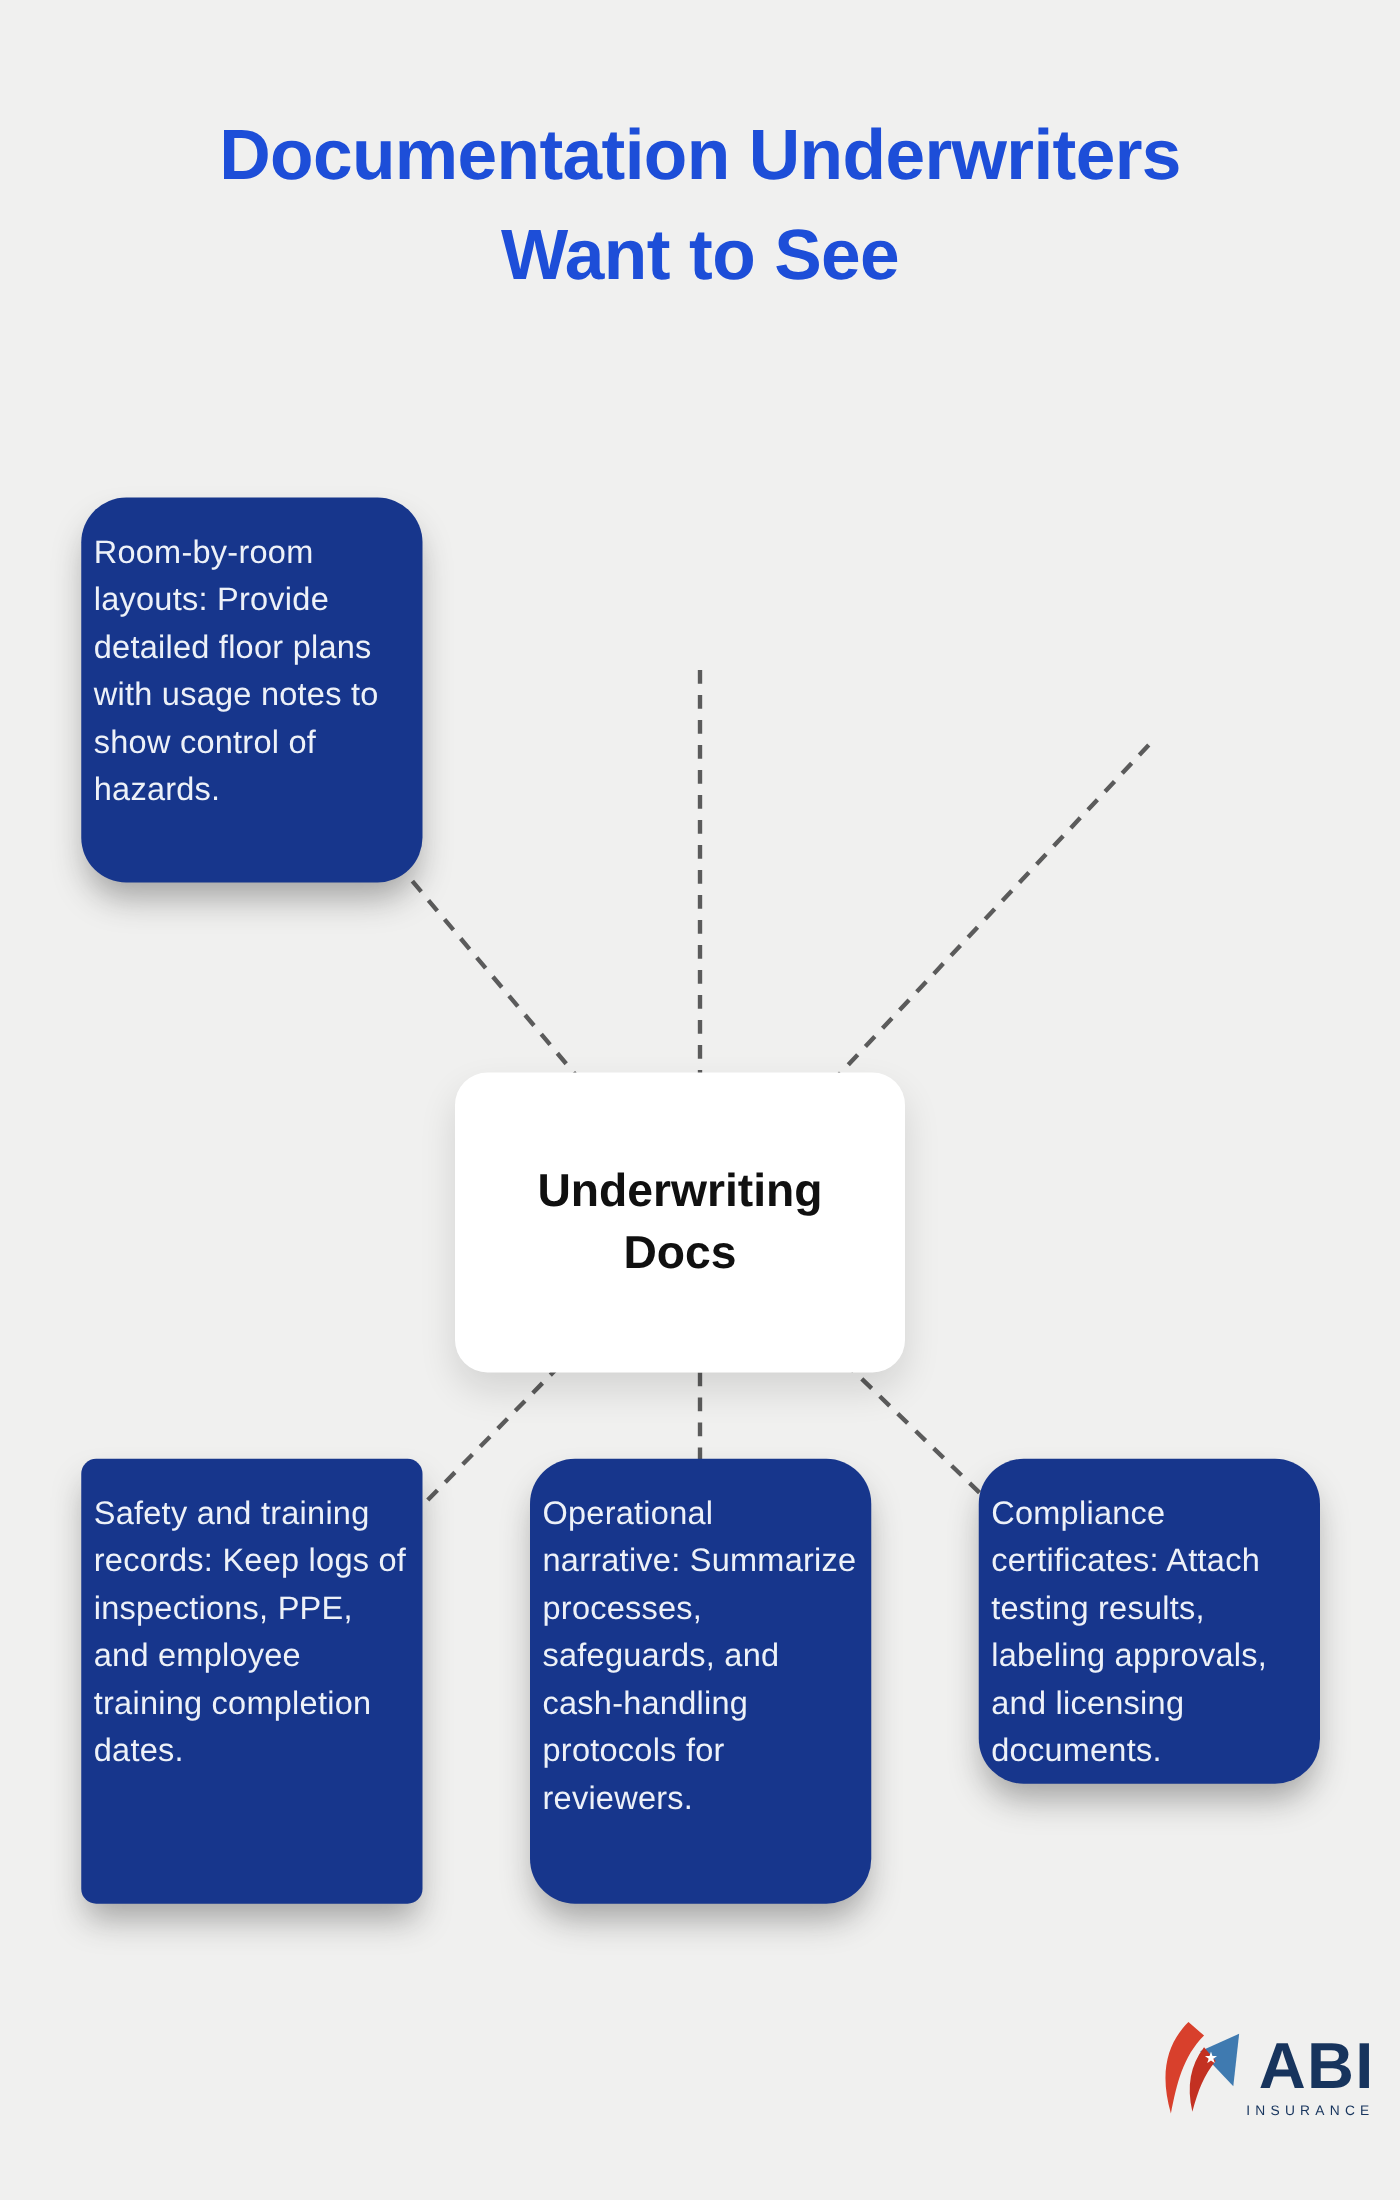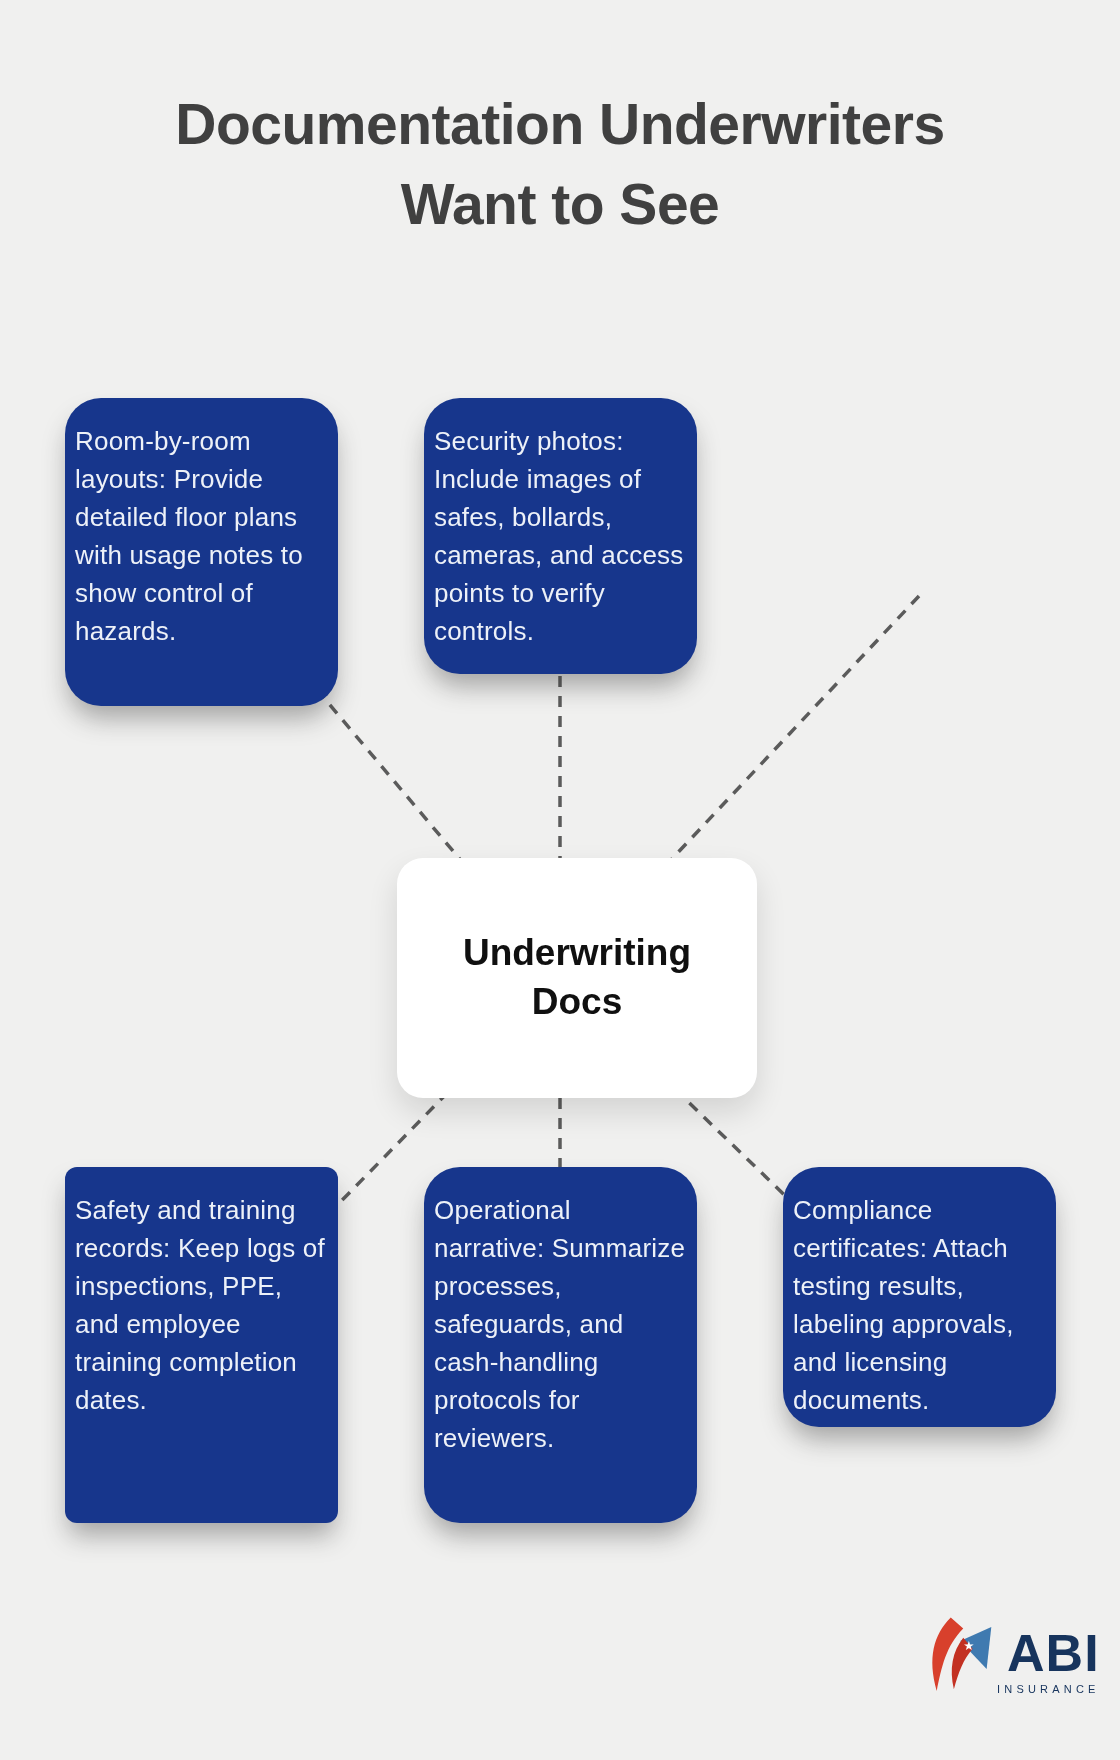--- a/index.html
+++ b/index.html
@@ -12,21 +12,21 @@
     overflow:hidden;
   }
   .title {
     position:absolute;
     top:84px; left:0; right:0;
     text-align:center;
     font-size:57px;
     line-height:80px;
     font-weight:700;
     letter-spacing:-0.5px;
-    color:#404040;
+    color:#1d4ed8;
   }
   .connectors {
     position:absolute; left:0; top:0;
     z-index:1;
   }
   .node {
     position:absolute;
     z-index:2;
     width:273px;
     box-sizing:border-box;
@@ -41,21 +41,21 @@
   }
   .node-1 { left:65px;  top:398px;  height:308px; }
   .node-2 { left:424px; top:398px;  height:276px; }
   .node-3 { left:783px; top:398px;  height:396px; }
   .node-4 { left:65px;  top:1167px; height:356px;border-radius:12px; }
   .node-5 { left:424px; top:1167px; height:356px; }
   .node-6 { left:783px; top:1167px; height:260px; }
   .hub {
     position:absolute;
     z-index:3;
-    left:397px; top:858px;
+    left:364px; top:858px;
     width:360px; height:240px;
     box-sizing:border-box;
     background:#ffffff;
     border-radius:26px;
     box-shadow:0 14px 30px rgba(0,0,0,0.12);
     display:flex;
     align-items:center;
     justify-content:center;
     text-align:center;
     padding:0 20px;
@@ -107,23 +107,20 @@
   </svg>
 
   <div class="title">
     <div>Documentation Underwriters</div>
     <div>Want to See</div>
   </div>
 
   <div class="node node-1">
     <span>Room-by-room layouts: Provide detailed floor plans with usage notes to show control of hazards.</span>
   </div>
-  <div class="node node-2">
-    <span>Security photos: Include images of safes, bollards, cameras, and access points to verify controls.</span>
-  </div>
   <div class="node node-4">
     <span>Safety and training records: Keep logs of inspections, PPE, and employee training completion dates.</span>
   </div>
   <div class="node node-5">
     <span>Operational narrative: Summarize processes, safeguards, and cash-handling protocols for reviewers.</span>
   </div>
   <div class="node node-6">
     <span>Compliance certificates: Attach testing results, labeling approvals, and licensing documents.</span>
   </div>
 

